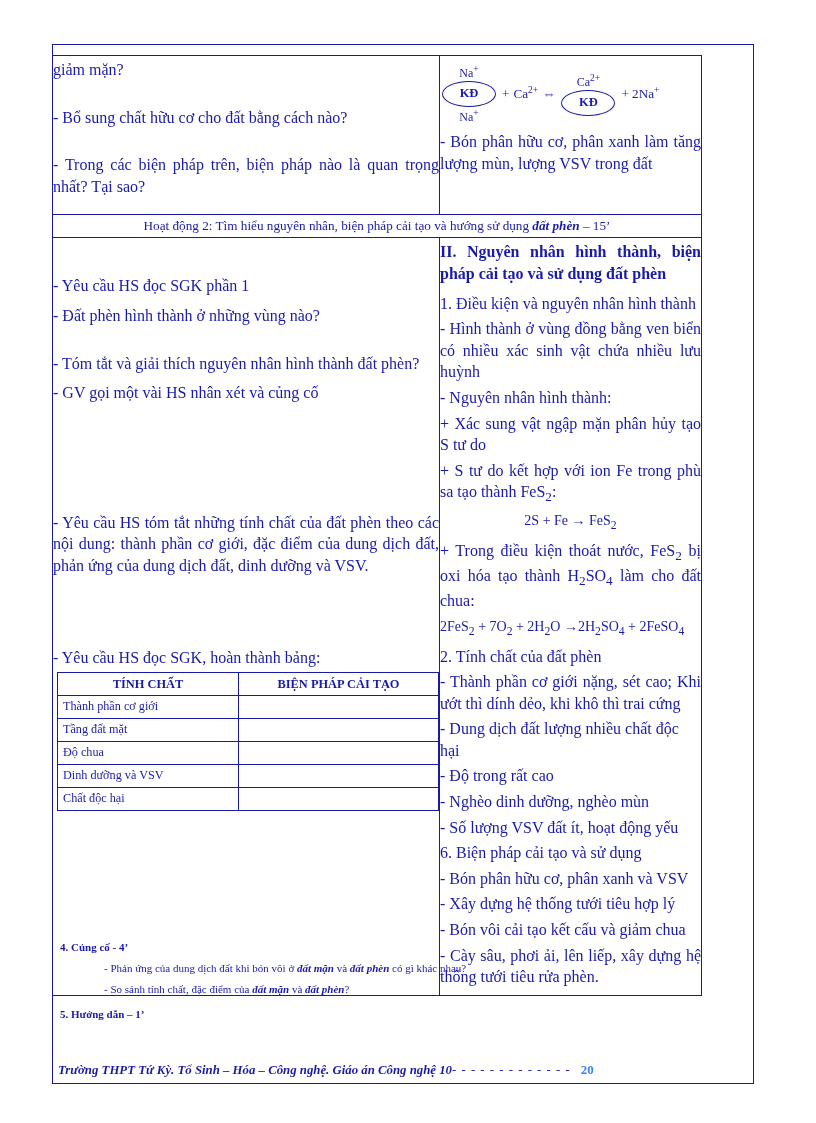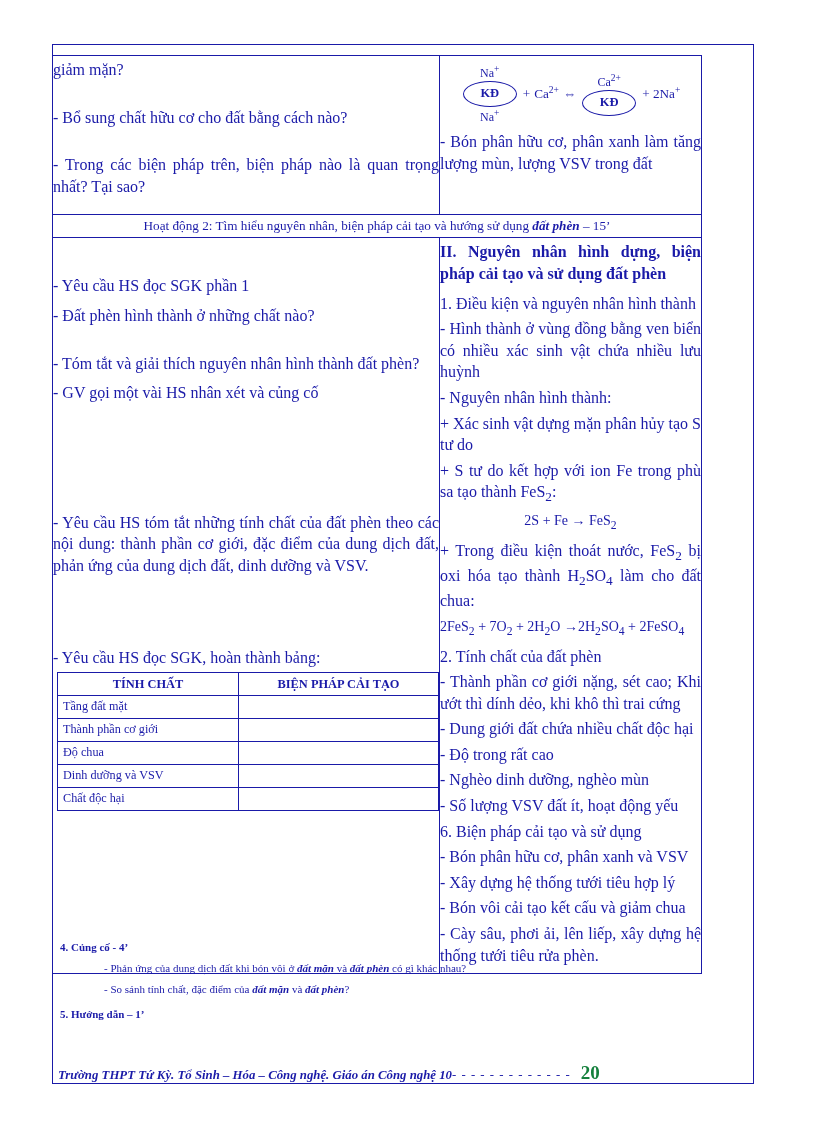--- a/index.html
+++ b/index.html
@@ -84,21 +84,20 @@
     font-size: 12.5px;
     vertical-align: middle;
   }
   .sup {
     font-size: 9.5px;
     vertical-align: super;
   }
   .eq-row {
     display: flex;
     align-items: center;
-    justify-content: center;
     gap: 4px;
     font-size: 13.2px;
   }
   .ion-stack {
     display: inline-block;
     text-align: center;
     position: relative;
     width: 58px;
   }
   .ion-top, .ion-bot {
@@ -147,25 +146,25 @@
     font-weight: bold;
     color: #1a1aa8;
     display: flex;
     align-items: baseline;
   }
   .pagefoot .dots {
     letter-spacing: 1px;
     font-weight: normal;
   }
   .pagenum {
-    color: #15803d;
+    color: #3b82f6;
     font-weight: bold;
     font-style: normal;
     margin-left: 10px;
-    font-size: 19px;
+    font-size: 13px;
   }
   .eqline {
     text-align: center;
     font-size: 14px;
     margin: 6px 0;
   }
   .tight p { margin-bottom: 5px; }
 </style>
 </head>
 <body>
@@ -206,67 +205,67 @@
       </td>
     </tr>
     <tr>
       <td colspan="2" class="act-bar">
         <span>Hoạt động 2: Tìm hiểu nguyên nhân, biện pháp cải tạo và hướng sử dụng </span><span class="bi">đất phèn</span><span> – 15’</span>
       </td>
     </tr>
     <tr>
       <td class="col-left">
         <p style="margin-top:34px;">- Yêu cầu HS đọc SGK phần 1</p>
-        <p style="margin-top:8px;">- Đất phèn hình thành ở những chất nào?</p>
+        <p style="margin-top:8px;">- Đất phèn hình thành ở những vùng nào?</p>
         <p class="just" style="margin-top:26px;">- Tóm tắt và giải thích nguyên nhân hình thành đất phèn?</p>
         <p style="margin-top:8px;">- GV gọi một vài HS nhân xét và củng cố</p>
         <p class="just" style="margin-top:108px;">- Yêu cầu HS tóm tắt những tính chất của đất phèn theo các nội dung: thành phần cơ giới, đặc điểm của dung dịch đất, phản ứng của dung dịch đất, dinh dưỡng và VSV.</p>
         <p style="margin-top:70px;">- Yêu cầu HS đọc SGK, hoàn thành bảng:</p>
         <table class="sm-table">
           <tbody>
                 <tr>
             <th class="cell-left">TÍNH CHẤT</th>
             <th>BIỆN PHÁP CẢI TẠO</th>
           </tr>
           <tr>
+            <td class="cell-left">Thành phần cơ giới</td>
+            <td></td>
+          </tr>
+          <tr>
             <td class="cell-left">Tầng đất mặt</td>
-            <td></td>
-          </tr>
-          <tr>
-            <td class="cell-left">Thành phần cơ giới</td>
             <td></td>
           </tr>
           <tr>
             <td class="cell-left">Độ chua</td>
             <td></td>
           </tr>
           <tr>
             <td class="cell-left">Dinh dưỡng và VSV</td>
             <td></td>
           </tr>
           <tr>
             <td class="cell-left">Chất độc hại</td>
             <td></td>
           </tr>
         </tbody>
             </table>
       </td>
       <td class="col-right">
-        <p class="bold just">II. Nguyên nhân hình dựng, biện pháp cải tạo và sử dụng đất phèn</p>
+        <p class="bold just">II. Nguyên nhân hình thành, biện pháp cải tạo và sử dụng đất phèn</p>
         <p style="margin-top:8px;">1. Điều kiện và nguyên nhân hình thành</p>
         <p class="just">- Hình thành ở vùng đồng bằng ven biển có nhiều xác sinh vật chứa nhiều lưu huỳnh</p>
         <p>- Nguyên nhân hình thành:</p>
-        <p class="just">+ Xác sinh vật dựng mặn phân hủy tạo S tư do</p>
+        <p class="just">+ Xác sung vật ngập mặn phân hủy tạo S tư do</p>
         <p class="just">+ S tư do kết hợp với ion Fe trong phù sa tạo thành FeS<sub>2</sub>:</p>
         <p class="eqline">2S  +  Fe  →  FeS<sub>2</sub></p>
         <p class="just">+ Trong điều kiện thoát nước, FeS<sub>2</sub> bị oxi hóa tạo thành H<sub>2</sub>SO<sub>4</sub> làm cho đất chua:</p>
         <p class="eqline" style="text-align:left;">2FeS<sub>2</sub> + 7O<sub>2</sub> + 2H<sub>2</sub>O →2H<sub>2</sub>SO<sub>4</sub>  + 2FeSO<sub>4</sub></p>
         <p>2. Tính chất của đất phèn</p>
         <p class="just">- Thành phần cơ giới nặng, sét cao; Khi ướt thì dính dẻo, khi khô thì trai cứng</p>
-        <p>- Dung giới đất chứa nhiều chất độc hại</p>
+        <p>- Dung dịch đất lượng nhiều chất độc hại</p>
         <p>- Độ trong rất cao</p>
         <p>- Nghèo dinh dưỡng, nghèo mùn</p>
         <p>- Số lượng VSV đất ít, hoạt động yếu</p>
         <p>6. Biện pháp cải tạo và sử dụng</p>
         <p>- Bón phân hữu cơ, phân xanh và VSV</p>
         <p>- Xây dựng hệ thống tưới tiêu hợp lý</p>
         <p>- Bón vôi cải tạo kết cấu và giảm chua</p>
         <p class="just">- Cày sâu, phơi ải, lên liếp, xây dựng hệ thống tưới tiêu rửa phèn.</p>
       </td>
     </tr>

